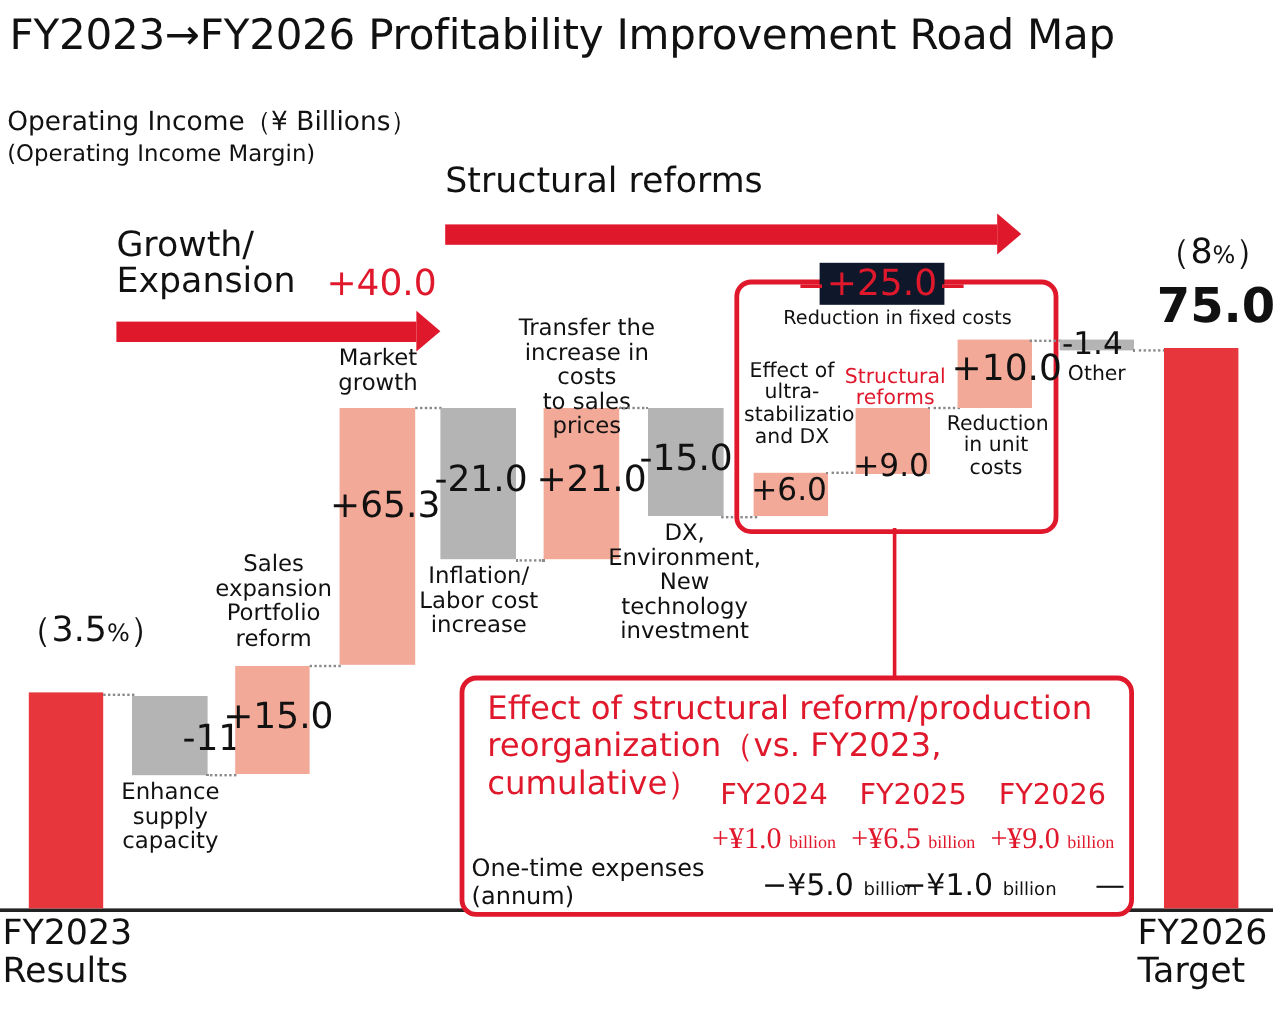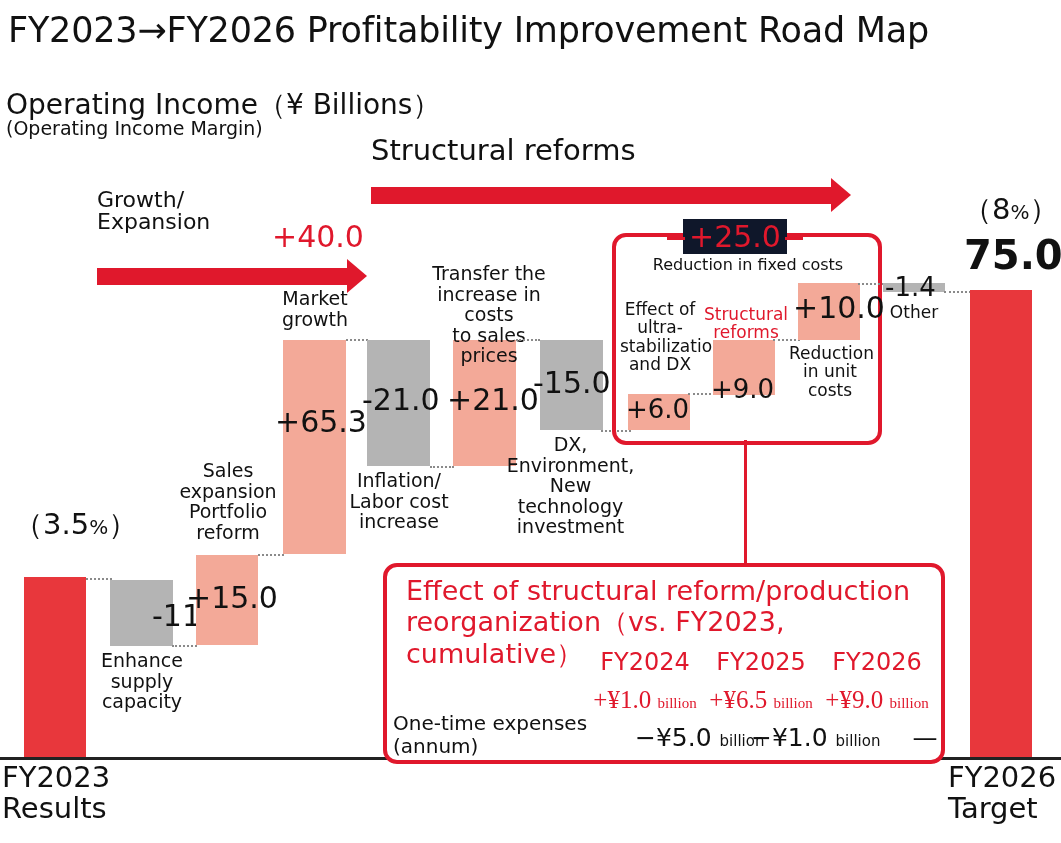--- a/index.html
+++ b/index.html
@@ -19,29 +19,29 @@
   .nowrap{white-space:nowrap;}
 
   
   #title{
     left:8px; top:10px;
     font-size:35px; letter-spacing:-0.2px;
     font-weight:400; color:#111;
   }
   #axis-unit{
     left:6px; top:86px;
-    font-size:28px; font-weight:400;
+    font-size:22px; font-weight:400;
   }
   #axis-unit2{
     left:6px; top:117px;
     font-size:19px; font-weight:400;
   }
 
   
-  .arrow-label{font-size:22px; line-height:1.02; color:#111;}
+  .arrow-label{font-size:29px; line-height:1.02; color:#111;}
   #growth-label{left:97px; top:189px;}
   #growth-value{
     left:272px; top:219px;
     font-size:30px; color:#E0182C; font-weight:400;
   }
   .arrow-bar{
     height:17px; background:#E0182C;
   }
   .arrow-head{
     width:0;height:0;

